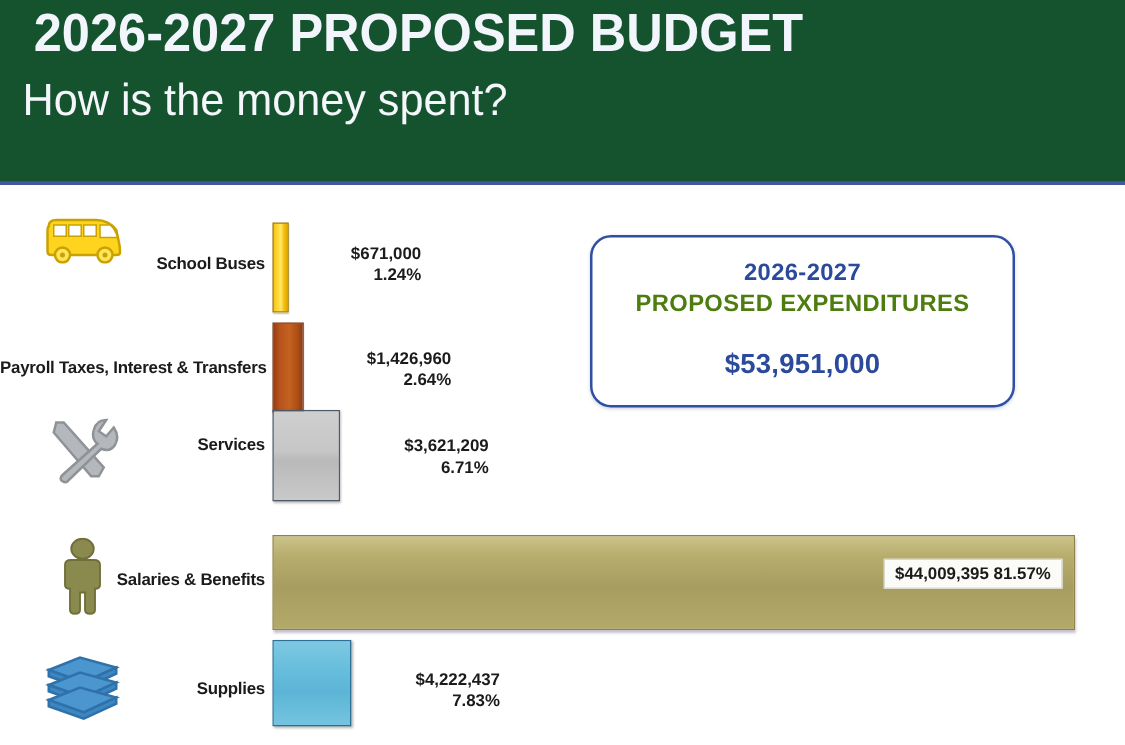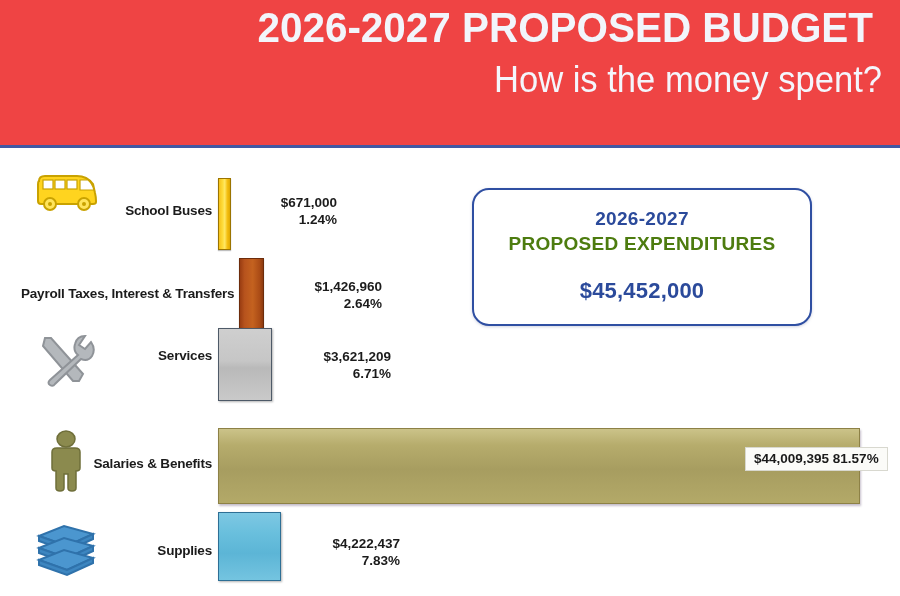--- a/index.html
+++ b/index.html
@@ -13,23 +13,23 @@
     position: relative;
     width: 900px; height: 596px;
     background: #ffffff;
   }
 
   
   #header {
     position: absolute;
     left: 0; top: 0;
     width: 900px; height: 148px;
-    background: #ef4444;
+    background: #14532d;
     border-bottom: 3px solid #4158a3;
-    text-align: right;
+    text-align: left;
   }
   #header-title {
     margin-top: 2px;
     font-size: 43px;
     font-weight: bold;
     color: #f2f5fb;
     letter-spacing: 0px;
     line-height: 50px;
     transform: scaleX(0.94);
     white-space: nowrap;
@@ -196,21 +196,21 @@
       <div class="cat-label" style="top:55px;">School Buses</div>
       <div class="bar bar-buses" style="top:30px; width:13px; height:72px;">
         <div class="bar-inner"></div>
       </div>
       <div class="value-label" style="left:239px; top:46px; width:98px;">
         <span>$671,000</span>
         <span class="pct">1.24%</span>
       </div>
     </div>
 
-    <div class="row" style="top:104px; height:85px;margin-left:21px;">
+    <div class="row" style="top:104px; height:85px;">
       <div class="cat-label" style="top:34px;">Payroll Taxes, Interest &amp; Transfers</div>
       <div class="bar bar-payroll" style="top:6px; width:25px; height:72px;">
         <div class="bar-inner"></div>
       </div>
       <div class="value-label" style="left:249px; top:26px; width:112px;">
         <span>$1,426,960</span>
         <span class="pct">2.64%</span>
       </div>
     </div>
 
@@ -239,21 +239,21 @@
           <g fill="#8b8a4e" stroke="#6f6f3a" stroke-width="1.5">
             <ellipse cx="23" cy="9" rx="9" ry="8"></ellipse>
             <path d="M9 22 Q9 18 14 18 L32 18 Q37 18 37 22 L37 38 Q37 41 33 41 L33 58 Q33 61 29 61 Q25 61 25 58 L25 44 L21 44 L21 58 Q21 61 17 61 Q13 61 13 58 L13 41 Q9 41 9 38 Z"></path>
           </g>
         </svg>
       </div>
       <div class="cat-label" style="top:34px;padding-left:12px;">Salaries &amp; Benefits</div>
       <div class="bar bar-salaries" style="top:6px; width:642px; height:76px;">
         <div class="bar-inner"></div>
       </div>
-      <div class="inline-label" style="left:745px; top:25px;">
+      <div class="inline-label" style="left:707px; top:25px;">
         <span>$44,009,395</span>
         <span class="pct">81.57%</span>
       </div>
     </div>
 
     <div class="row" style="top:364px; height:84px;">
       <div class="cat-icon" style="top:8px;">
         <svg width="70" height="58" viewBox="0 0 70 58" aria-hidden="true">
           <g stroke="#2f72ab" stroke-width="2" fill="#4b96cf">
             <path d="M8 16 L33 6 L62 14 L36 26 Z"></path>
@@ -273,16 +273,16 @@
         <span>$4,222,437</span>
         <span class="pct">7.83%</span>
       </div>
     </div>
 
   </div>
 
   <div id="callout">
     <div id="callout-year">2026-2027</div>
     <div id="callout-heading">PROPOSED EXPENDITURES</div>
-    <div id="callout-amount">$45,452,000</div>
+    <div id="callout-amount">$53,951,000</div>
   </div>
 
 </div>
 
 </body></html>

